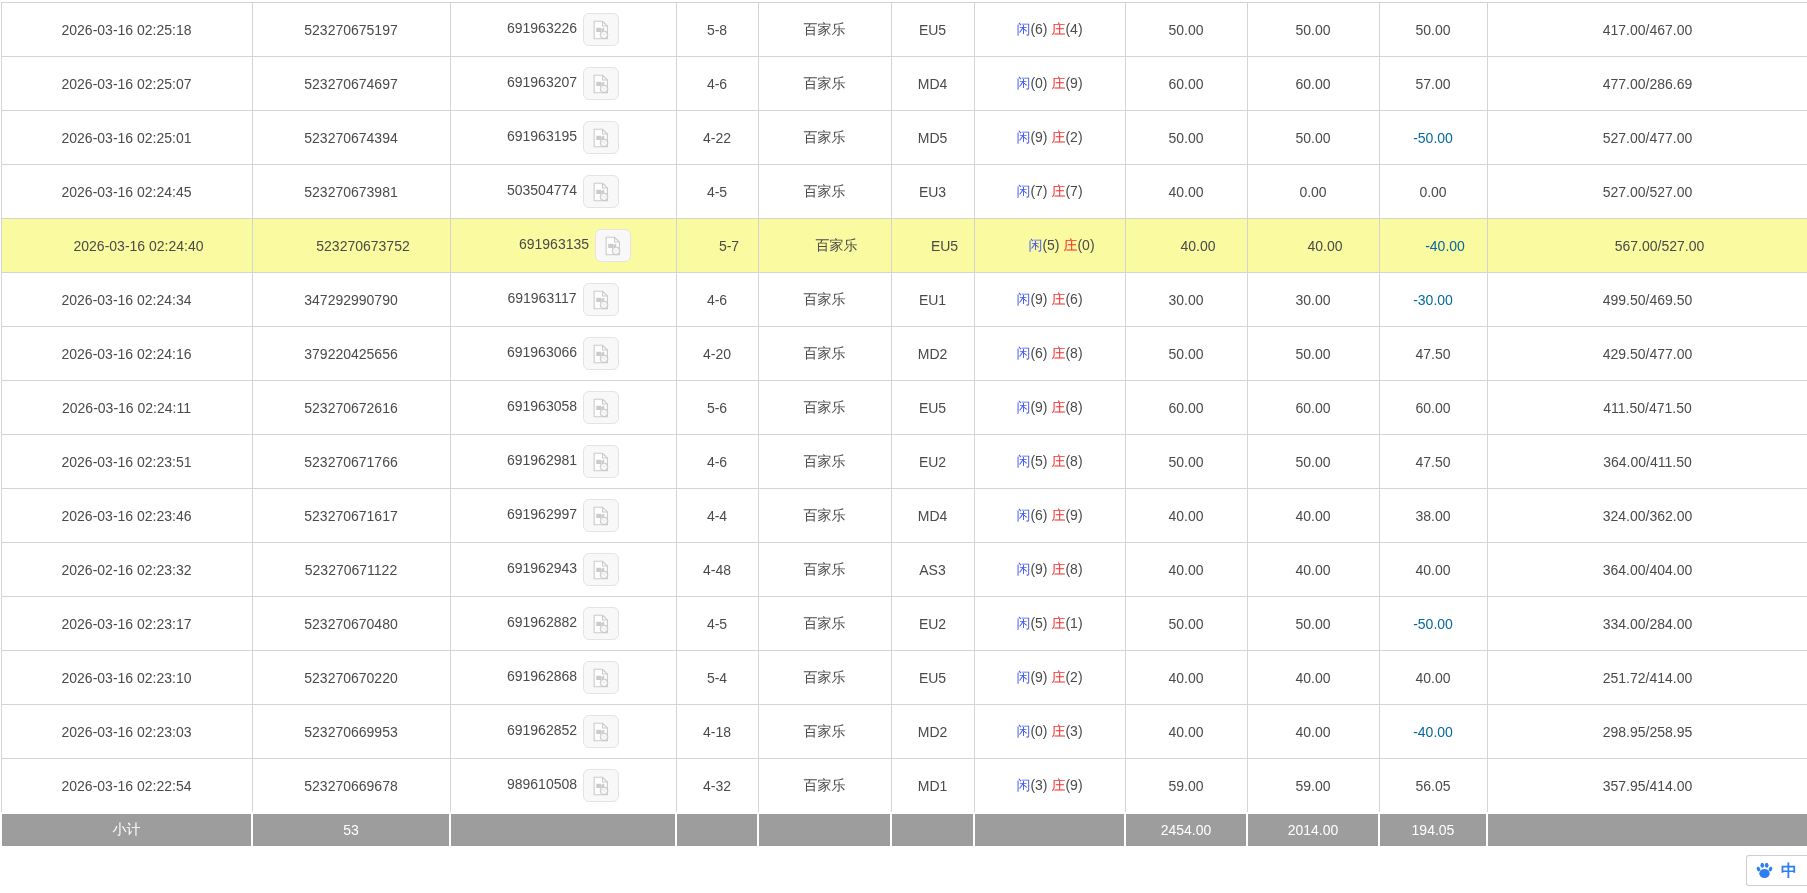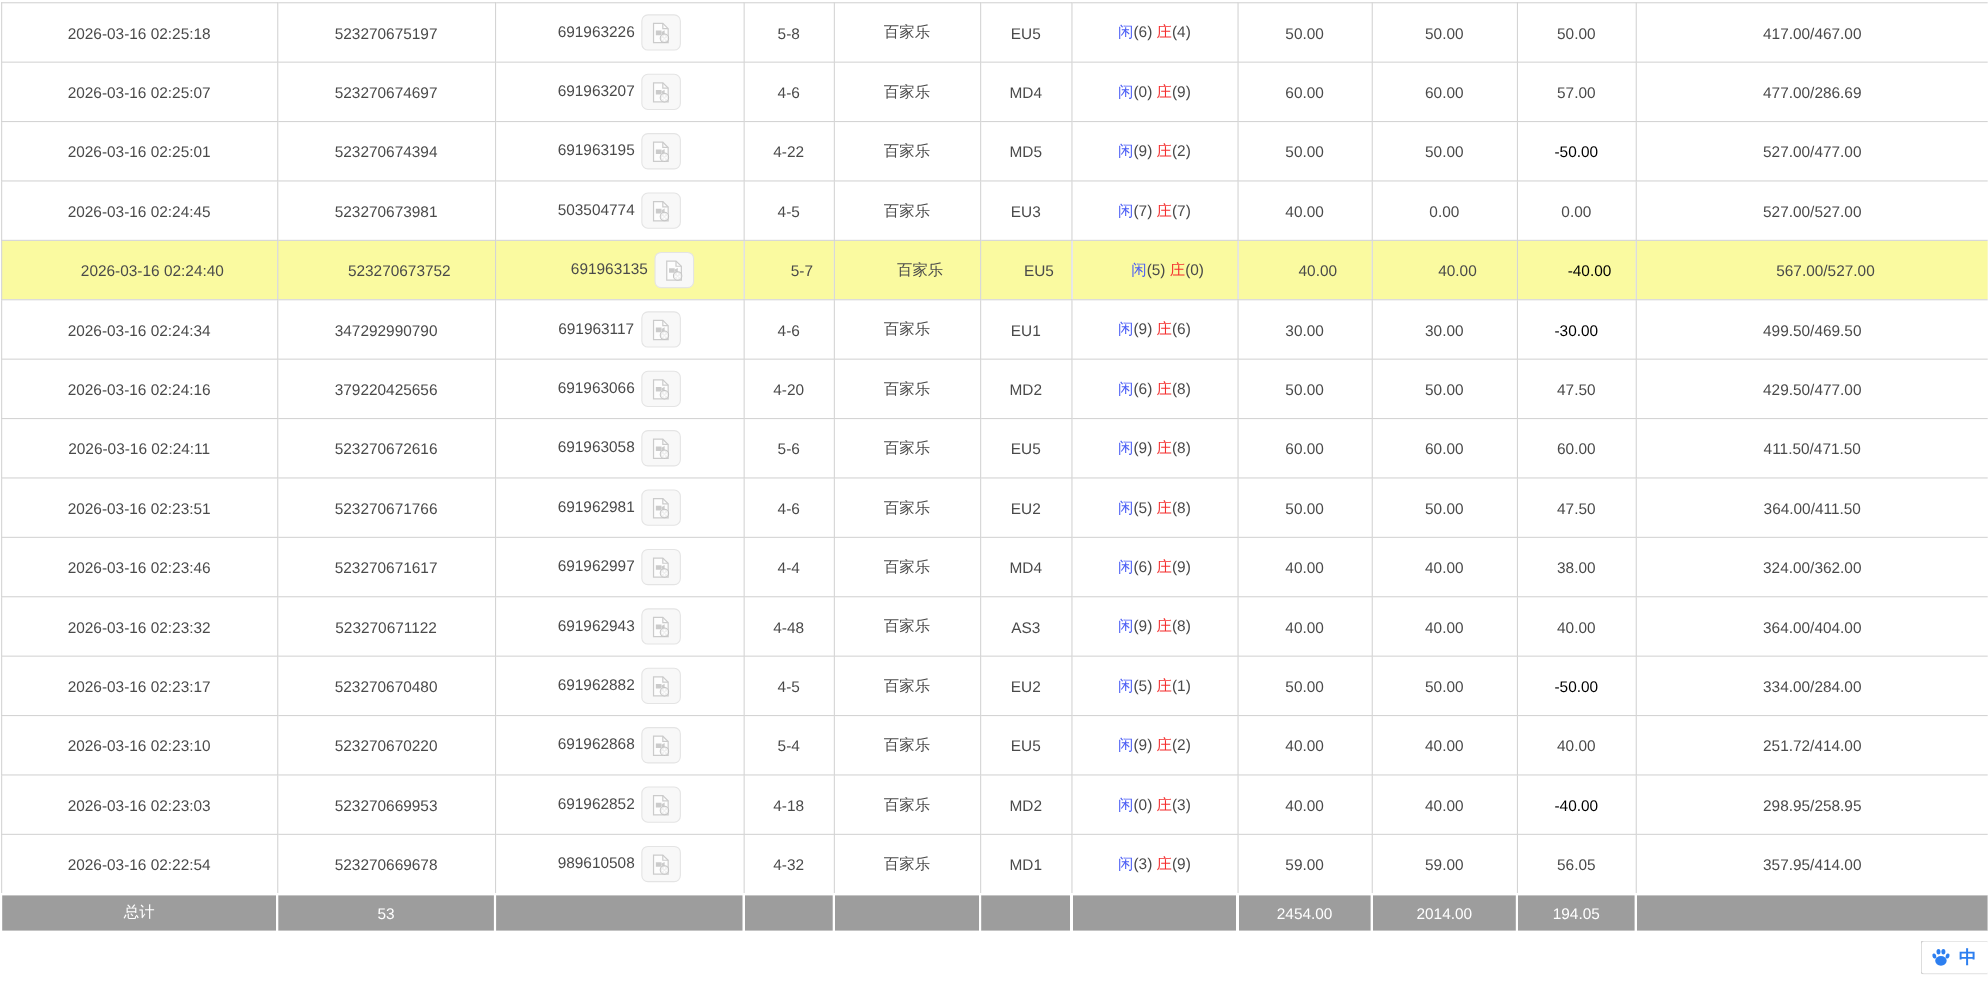--- a/index.html
+++ b/index.html
@@ -25,21 +25,21 @@
     color: #4a4a4a;
     padding: 0;
     height: 53px;
     overflow: hidden;
     white-space: nowrap;
   }
   tr.highlight td { background: #fafaa0; padding-left: 24px; }
   .blue  { color: #2b76f5; }
   .p-blue { color: #4a5df5; }
   .b-red  { color: #f42e2e; }
-  td.winloss.neg { color: #000000; }
+  td.winloss.neg { color: #0369a1; }
   .video-btn {
     display: inline-flex;
     align-items: center;
     justify-content: center;
     width: 34px;
     height: 31px;
     border: 1px solid #e4e4e4;
     border-radius: 6px;
     background: #f8f8f8;
     vertical-align: middle;
@@ -387,21 +387,21 @@
     <td>
       <span class="p-blue">闲</span><span>(6)</span>
       <span class="b-red">庄</span><span>(9)</span>
     </td>
     <td class="blue"><span>40.00</span></td>
     <td><span>40.00</span></td>
     <td class="winloss"><span>38.00</span></td>
     <td><span>324.00/362.00</span></td>
   </tr>
         <tr class="data-row">
-    <td><span>2026-03-16 02:23:32</span></td>
+    <td><span>2026-02-16 02:23:32</span></td>
     <td><span>523270671122</span></td>
     <td>
       <span>691962943</span><span class="video-btn">
               <svg viewBox="0 0 24 24" width="22" height="22">
         <path d="M4.5 2.5h9.2l5.3 5.2v13.8H4.5z" fill="#fdfdfd" stroke="#cbcbcb" stroke-width="1.2"></path>
         <path d="M13.7 2.5v5.2H19" fill="none" stroke="#cbcbcb" stroke-width="1.2"></path>
         <path d="M6.8 9.6h5.6v4.6H6.8z" fill="#cbcbcb"></path>
         <path d="M12.4 11l3.1-1.7v5l-3.1-1.7z" fill="#cbcbcb"></path>
         <circle cx="15.3" cy="17.3" r="4.2" fill="#efefef" stroke="#c3c3c3" stroke-width="1"></circle>
         <circle cx="15.3" cy="15.4" r="0.9" fill="#ffffff"></circle>
@@ -539,21 +539,21 @@
       <span class="b-red">庄</span><span>(9)</span>
     </td>
     <td class="blue"><span>59.00</span></td>
     <td><span>59.00</span></td>
     <td class="winloss"><span>56.05</span></td>
     <td><span>357.95/414.00</span></td>
   </tr>
       </tbody>
     <tfoot>
       <tr class="footer-row">
-        <td>总计</td>
+        <td>小计</td>
         <td>53</td>
         <td></td>
         <td></td>
         <td></td>
         <td></td>
         <td></td>
         <td>2454.00</td>
         <td>2014.00</td>
         <td>194.05</td>
         <td></td>

